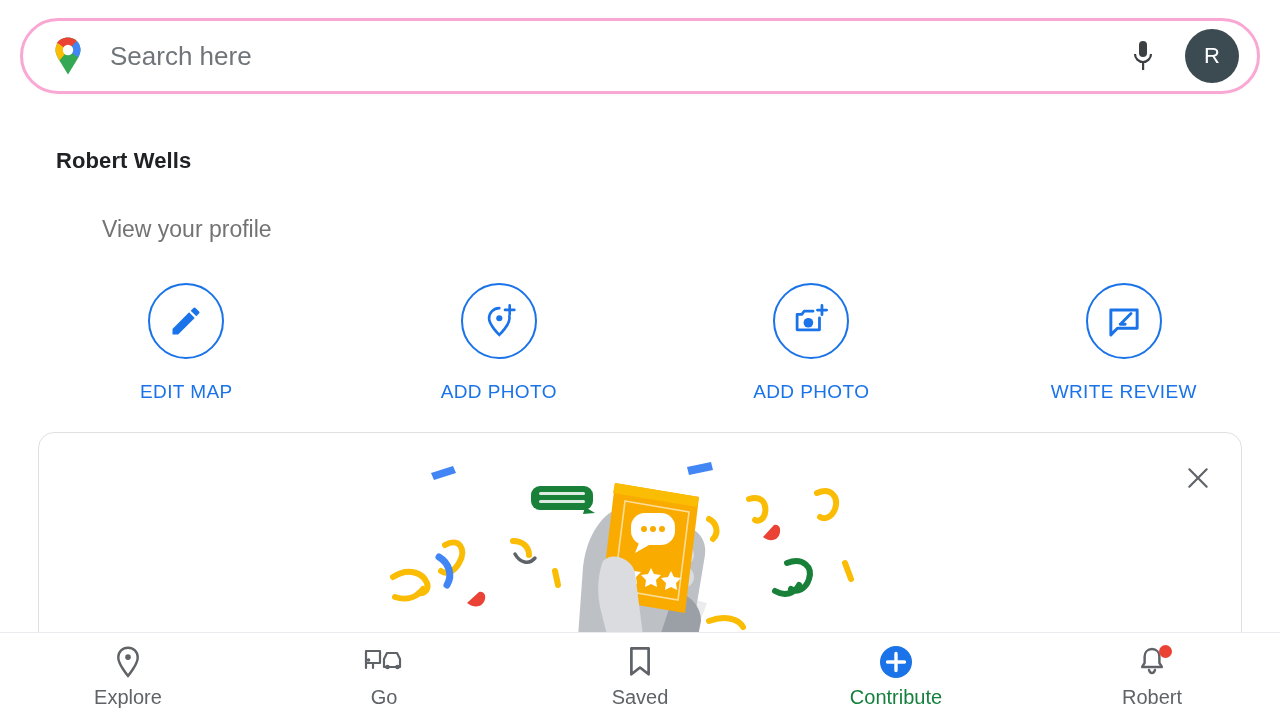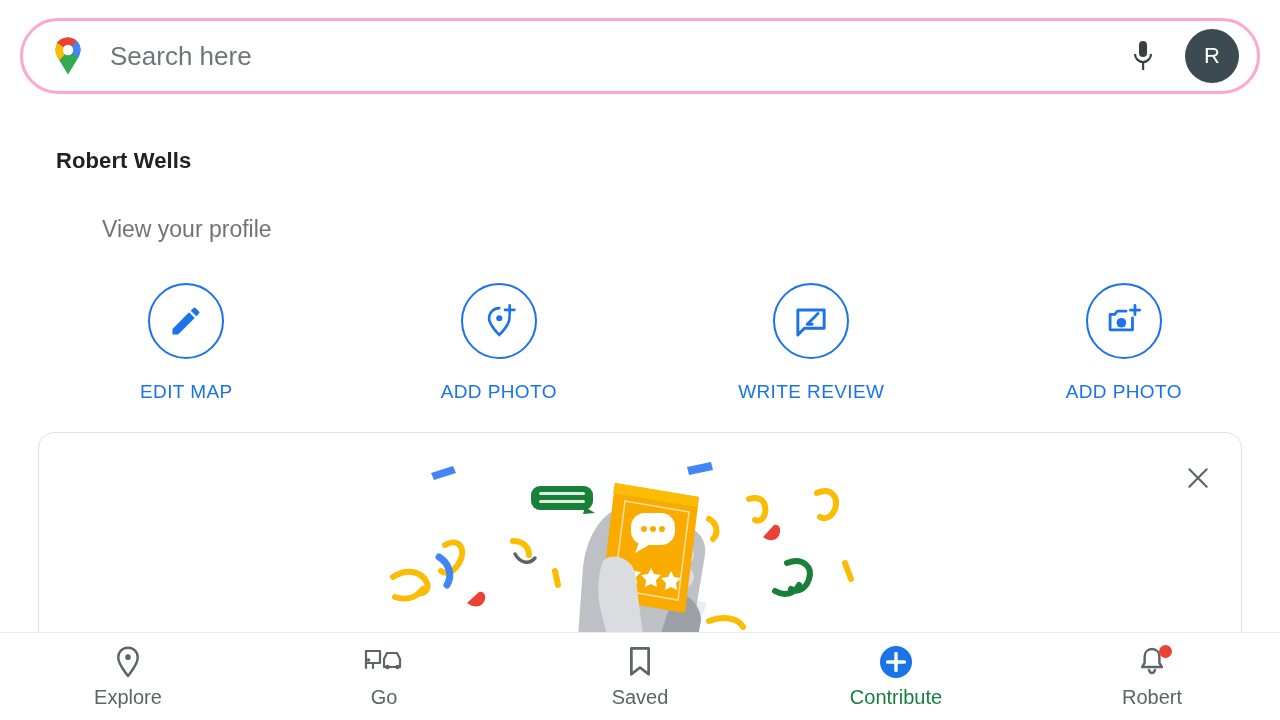--- a/index.html
+++ b/index.html
@@ -156,36 +156,36 @@
           <circle cx="13.2" cy="11.1" r="2.1" fill="#1a73e8"></circle>
           <path d="M20.3 2.2v6.4M17.1 5.4h6.4" stroke="#1a73e8" stroke-width="1.8" stroke-linecap="round"></path>
         </svg>
       </div>
       <div class="action-label">ADD PHOTO</div>
     </div>
 
     <div class="action">
       <div class="action-circle">
         <svg width="38" height="38" viewBox="0 0 26 26">
-          <path d="M4 5.5h18v12.5H8.5L4 22.5V5.5z" fill="none" stroke="#1a73e8" stroke-width="2" stroke-linejoin="round"></path>
-          <path d="M17.8 7.9l-7.3 7.3M10.4 15.2h3.4" stroke="#1a73e8" stroke-width="2" stroke-linecap="round"></path>
-        </svg>
-      </div>
-      <div class="action-label">WRITE REVIEW</div>
+          <path d="M3.5 8.5h3.2l1.6-2.2h6.1M18.8 10.8v8.2H3.5V8.5" fill="none" stroke="#1a73e8" stroke-width="1.9" stroke-linecap="round" stroke-linejoin="round"></path>
+          <circle cx="11.2" cy="14.2" r="3.3" fill="#1a73e8"></circle>
+          <path d="M20.5 2.4v6.3M17.4 5.5h6.3" stroke="#1a73e8" stroke-width="1.9" stroke-linecap="round"></path>
+        </svg>
+      </div>
+      <div class="action-label">ADD PHOTO</div>
     </div>
 
     <div class="action">
       <div class="action-circle">
         <svg width="38" height="38" viewBox="0 0 26 26">
-          <path d="M3.5 8.5h3.2l1.6-2.2h6.1M18.8 10.8v8.2H3.5V8.5" fill="none" stroke="#1a73e8" stroke-width="1.9" stroke-linecap="round" stroke-linejoin="round"></path>
-          <circle cx="11.2" cy="14.2" r="3.3" fill="#1a73e8"></circle>
-          <path d="M20.5 2.4v6.3M17.4 5.5h6.3" stroke="#1a73e8" stroke-width="1.9" stroke-linecap="round"></path>
-        </svg>
-      </div>
-      <div class="action-label">ADD PHOTO</div>
+          <path d="M4 5.5h18v12.5H8.5L4 22.5V5.5z" fill="none" stroke="#1a73e8" stroke-width="2" stroke-linejoin="round"></path>
+          <path d="M17.8 7.9l-7.3 7.3M10.4 15.2h3.4" stroke="#1a73e8" stroke-width="2" stroke-linecap="round"></path>
+        </svg>
+      </div>
+      <div class="action-label">WRITE REVIEW</div>
     </div>
   </div>
 
   <div class="promo-card">
     <button class="promo-close">
       <svg width="26" height="26" viewBox="0 0 24 24">
         <path d="M4 4l16 16M20 4L4 20" stroke="#5f6368" stroke-width="2" stroke-linecap="round"></path>
       </svg>
     </button>
 

